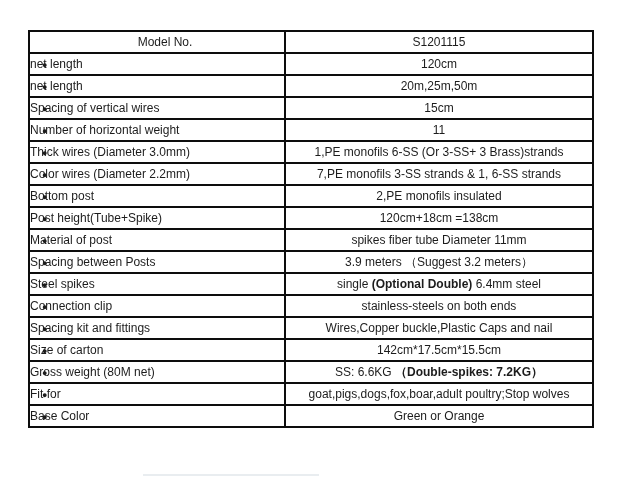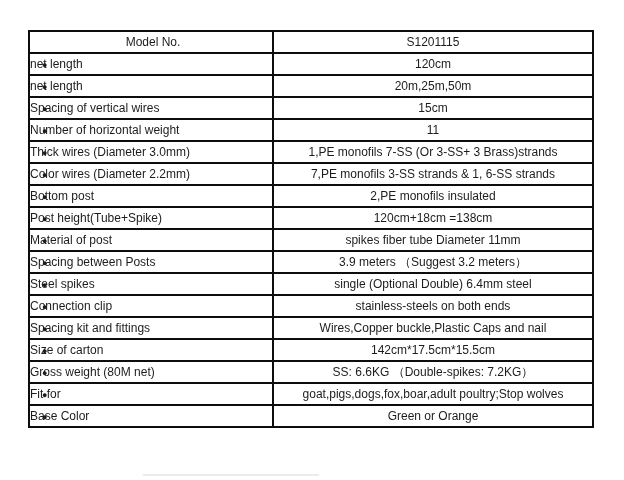--- a/index.html
+++ b/index.html
@@ -34,36 +34,36 @@
     overflow: hidden;
   }
   td.label-cell {
     width: 238px;
     text-align: left;
     padding-left: 34px;
     position: relative;
   }
   td.label-cell.center {
     text-align: center;
-    padding-left: 4px;
+    padding-left: 16px;
     border-radius: 10px;
   }
   td.value-cell {
     text-align: center;
   }
   .bullet {
     position: absolute;
     left: 12px;
     top: 0;
     font-size: 9px;
     line-height: 22px;
     color: #1c1c1c;
   }
   .bold {
-    font-weight: normal;
+    font-weight: bold;
     text-align: center;
   }
   .artifact-line {
     position: absolute;
     left: 143px;
     top: 474px;
     width: 176px;
     height: 2px;
     background: #e9edf0;
   }
@@ -89,21 +89,21 @@
         <tr>
           <td class="label-cell"><span class="bullet">●</span><span>Spacing of vertical wires</span></td>
           <td class="value-cell"><span>15cm</span></td>
         </tr>
         <tr>
           <td class="label-cell"><span class="bullet">●</span><span>Number of horizontal weight</span></td>
           <td class="value-cell"><span>11</span></td>
         </tr>
         <tr>
           <td class="label-cell"><span class="bullet">●</span><span>Thick wires (Diameter 3.0mm)</span></td>
-          <td class="value-cell"><span>1,PE monofils 7-SS (Or 3-SS+ 3 Brass)strands</span></td>
+          <td class="value-cell"><span>1,PE monofils 6-SS (Or 3-SS+ 3 Brass)strands</span></td>
         </tr>
         <tr>
           <td class="label-cell"><span class="bullet">●</span><span>Color wires (Diameter 2.2mm)</span></td>
           <td class="value-cell"><span>7,PE monofils 3-SS strands &amp; 1, 6-SS strands</span></td>
         </tr>
         <tr>
           <td class="label-cell"><span class="bullet">●</span><span>Bottom post</span></td>
           <td class="value-cell"><span>2,PE monofils insulated</span></td>
         </tr>
         <tr>

